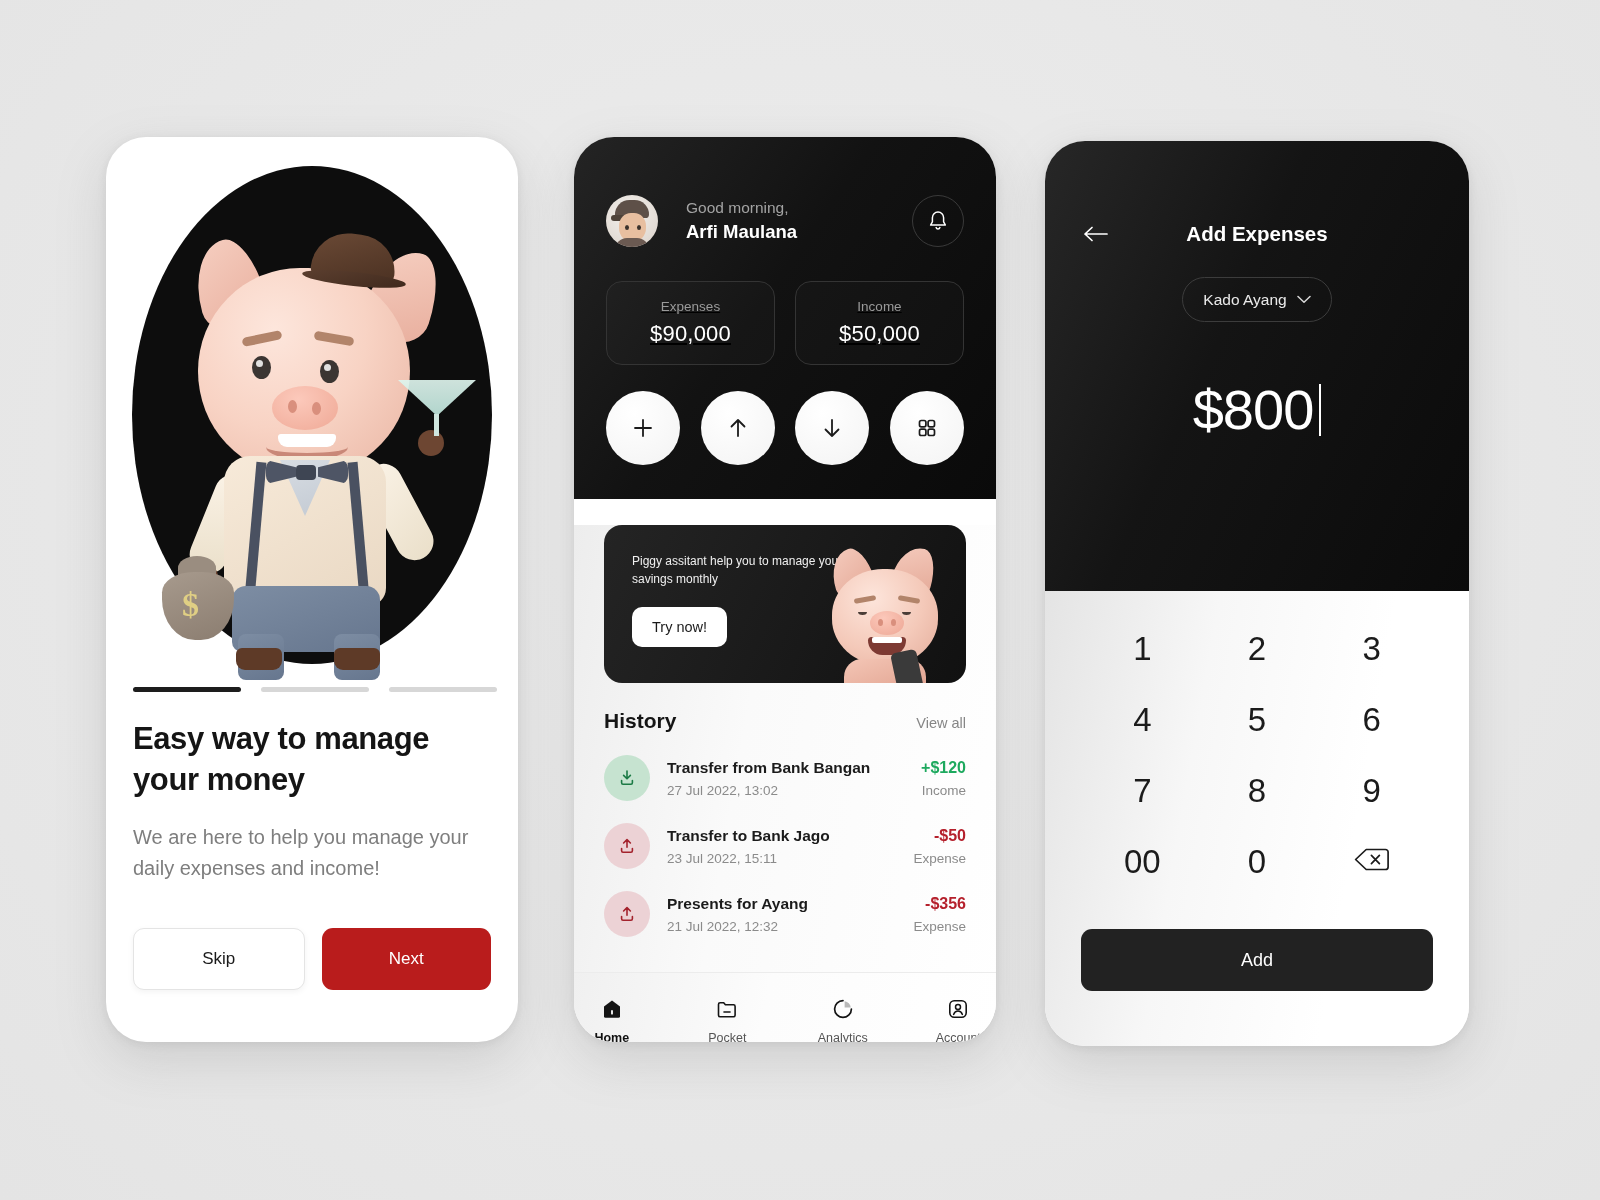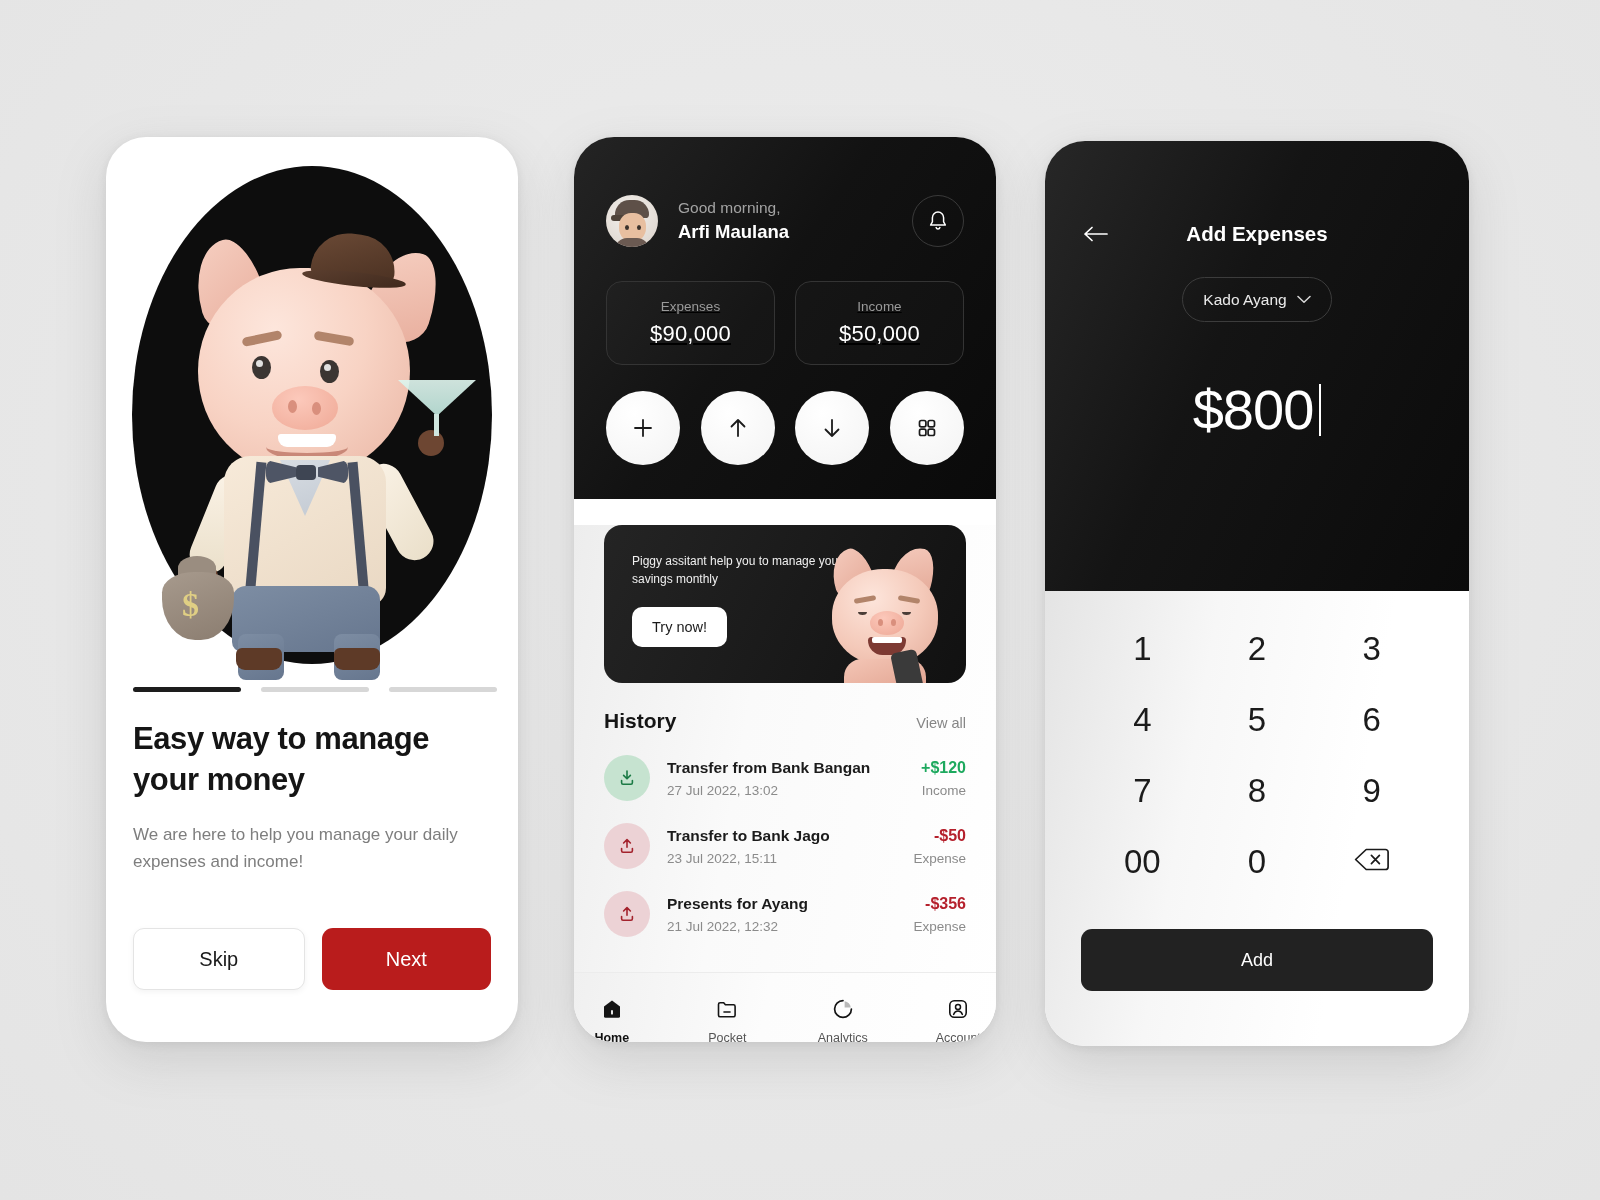--- a/index.html
+++ b/index.html
@@ -130,31 +130,31 @@
   .dots { display: flex; gap: 20px; margin: 22px 0 0 27px; }
   .dot { height: 5px; border-radius: 3px; background: #d7d7d7; }
   .dot.w1 { width: 108px; }
   .dot.active { background: #1d1d1d; }
 
   .p1-title {
     margin: 26px 27px 0; font-size: 31px; line-height: 1.33;
     font-weight: 700; color: #151515; letter-spacing: -.4px;
   }
   .p1-sub {
-    margin: 22px 27px 0; font-size: 17px; line-height: 1.55;
+    margin: 22px 27px 0; font-size: 20px; line-height: 1.55;
     color: #7e7e7e;
   }
   .p1-actions {
     position: absolute; left: 27px; right: 27px; bottom: 52px;
     display: flex; gap: 17px;
   }
   .btn {
     flex: 1; height: 62px; border-radius: 11px;
     display: flex; align-items: center; justify-content: center;
-    font-size: 20px; cursor: pointer; border: none;
+    font-size: 17px; cursor: pointer; border: none;
     font-family: inherit;
   }
   .btn-skip { background: #fff; color: #1a1a1a; border: 1px solid #e4e4e4; box-shadow: 0 2px 6px rgba(0,0,0,.05); }
   .btn-next { background: #b91c1c; color: #fff; }
 
   
   .p2-top {
     height: 362px; background: linear-gradient(125deg,#242424 0%, #121212 45%, #0a0a0a 100%);
     padding: 58px 32px 0;
   }
@@ -163,21 +163,21 @@
     width: 52px; height: 52px; border-radius: 50%;
     background: radial-gradient(circle at 45% 38%, #f4f1ee 0%, #e2dbd4 70%, #cfc7be 100%);
     position: relative; overflow: hidden; flex: none;
   }
   .avatar .cap { position:absolute; left:9px; top:5px; width:34px; height:18px; background:#5e5048; border-radius:16px 16px 4px 4px; }
   .avatar .cap-brim { position:absolute; left:5px; top:20px; width:20px; height:6px; background:#4e4239; border-radius:4px; }
   .avatar .face { position:absolute; left:13px; top:18px; width:27px; height:29px; background:#e8bfa0; border-radius:44% 44% 48% 48%; }
   .avatar .eye2 { position:absolute; width:4px; height:5px; background:#3b322c; border-radius:50%; top:30px; }
   .avatar .eye2.l { left:19px; } .avatar .eye2.r { left:31px; }
   .avatar .body2 { position:absolute; left:9px; top:43px; width:34px; height:14px; background:#6b5a52; border-radius:12px 12px 0 0; }
-  .greet-text { margin-left: 20px; }
+  .greet-text { margin-left: 28px; }
   .greet-hi { font-size: 15.5px; color: #a3a3a3; }
   .greet-name { font-size: 18.5px; font-weight: 700; color: #fff; margin-top: 4px; }
   .bell-btn {
     margin-left: auto; width: 52px; height: 52px; border-radius: 50%;
     border: 1px solid #3a3a3a; display: flex; align-items: center; justify-content: center;
     cursor: pointer; background: transparent;
   }
   .stat-row { display: flex; gap: 20px; margin-top: 34px; }
   .stat-card {
     flex: 1; height: 84px; border: 1px solid #343434; border-radius: 16px;

